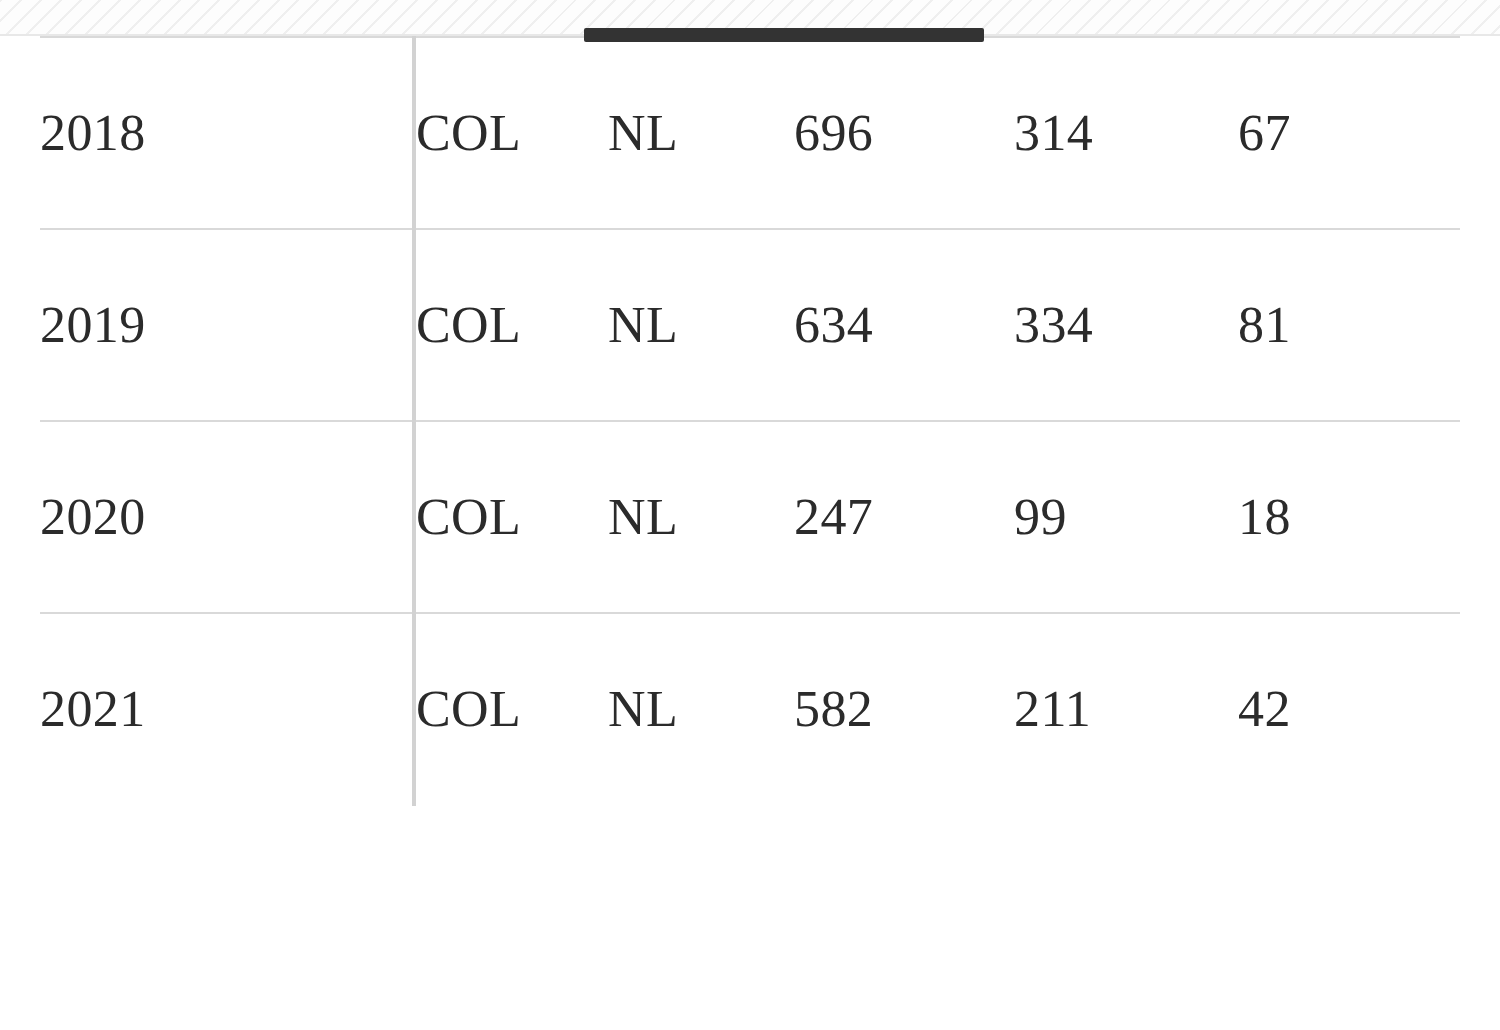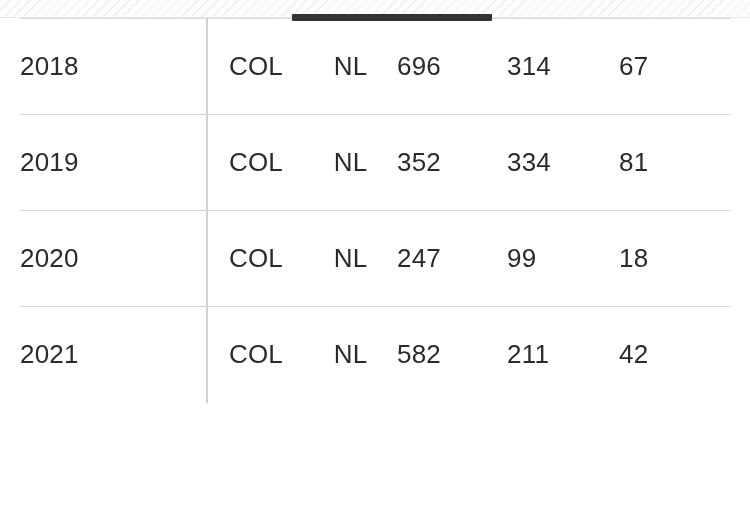--- a/index.html
+++ b/index.html
@@ -24,20 +24,21 @@
   }
 
   
   .table-wrap {
     position: absolute;
     left: 0;
     top: 0;
     width: 750px;
     height: 515px;
     overflow: hidden;
+    font-family: Liberation Serif, serif;
   }
 
   table.data-table {
     position: absolute;
     left: 20px;
     top: -78px;              
     width: 710px;
     border-collapse: collapse;
     table-layout: fixed;
   }
@@ -63,21 +64,21 @@
     background: #f5f5f5;
     color: #3a3a3a;
     text-align: left;
     padding-left: 23px;
     border-right: 2px solid #d2d2d2;
     box-sizing: border-box;
   }
 
   
   td.c-text {
-    text-align: center;
+    text-align: left;
     box-sizing: border-box;
   }
   td.col-team  { width: 97px; padding-left: 38px; }
   td.col-lg    { width: 93px; padding-left: 36px; margin-left: 36px; }
 
   
   td.c-num { text-align: left; box-sizing: border-box; }
   td.col-n1 { width: 110px; padding-right: 42px; }
   td.col-n2 { width: 112px; padding-right: 31px; }
   td.col-n3 { width: 111px; padding-right: 46px; }
@@ -149,21 +150,21 @@
           <td class="c-text col-lg">NL</td>
           <td class="c-num col-n1">696</td>
           <td class="c-num col-n2">314</td>
           <td class="c-num col-n3">67</td>
         </tr>
 
         <tr>
           <td class="idx">2019</td>
           <td class="c-text col-team">COL</td>
           <td class="c-text col-lg">NL</td>
-          <td class="c-num col-n1">352</td>
+          <td class="c-num col-n1">634</td>
           <td class="c-num col-n2">334</td>
           <td class="c-num col-n3">81</td>
         </tr>
 
         <tr>
           <td class="idx">2020</td>
           <td class="c-text col-team">COL</td>
           <td class="c-text col-lg">NL</td>
           <td class="c-num col-n1">247</td>
           <td class="c-num col-n2">99</td>

